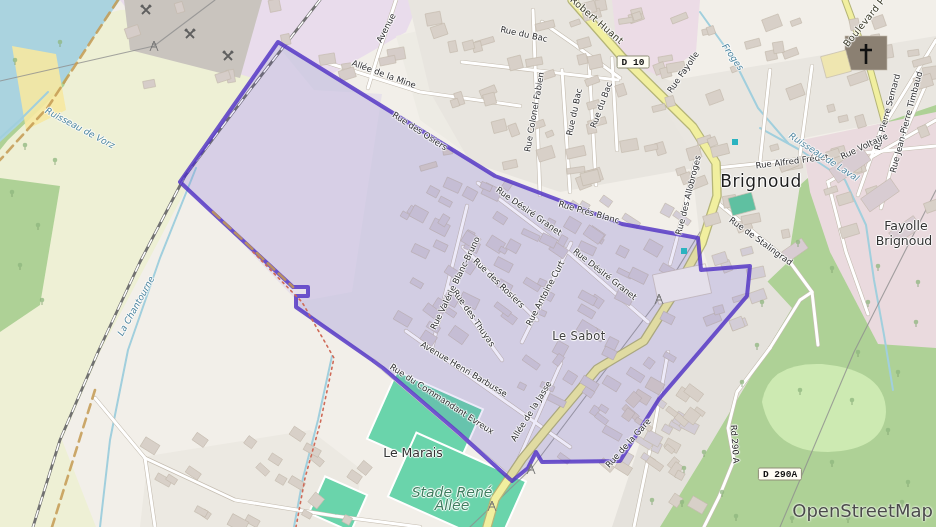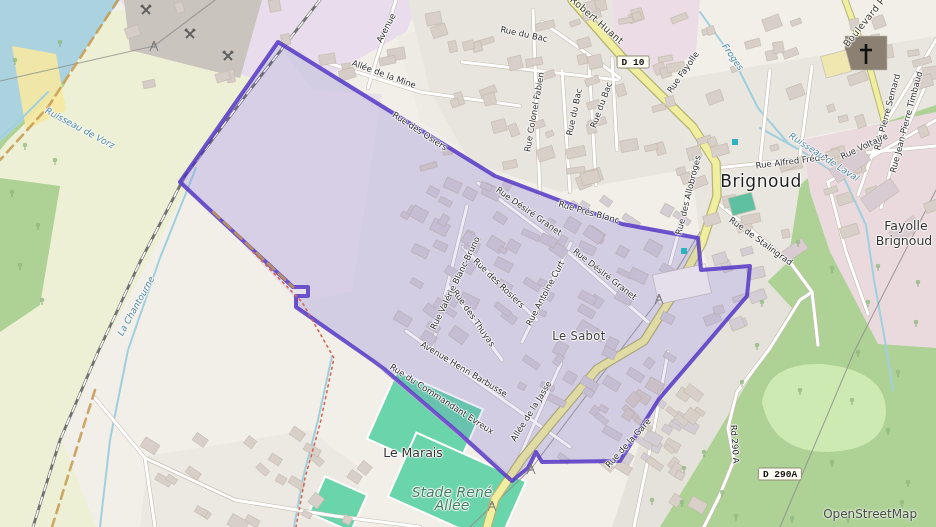--- a/index.html
+++ b/index.html
@@ -13,21 +13,21 @@
   .stl{font-size:9.5px;color:#3a3a28;letter-spacing:.3px;}
   .wt {font-size:9px;font-style:italic;color:#4e86a0;}
   .pl {font-size:17px;color:#1d1d1d;letter-spacing:.6px;}
   .pls{font-size:11.5px;color:#3f3f3f;letter-spacing:.4px;}
   .pla{font-size:12.5px;color:#333;}
   .sp {font-size:14px;font-style:italic;color:#3e7d5e;}
   .rd {font-size:8.5px;color:#222;}
   .shield{position:absolute;transform:translate(-50%,-50%);background:#fffdf4;
        border:1px solid #8f8f78;border-radius:2px;padding:0px 4px;
        font-size:9.5px;font-weight:bold;color:#111;font-family:Liberation Mono, monospace;}
-  .attribution{position:absolute;right:19px;bottom:6px;font-size:12px;color:#4a4a4a;
+  .attribution{position:absolute;right:3px;bottom:6px;font-size:18px;color:#4a4a4a;
        text-shadow:0 0 2px #fff,0 0 3px #fff;cursor:pointer;}
 </style>
 </head>
 <body>
 
 <div id="map">
   <svg id="geo" width="936" height="527" viewBox="0 0 936 527">
       <rect width="936" height="527" fill="#f2efe9"></rect>
       <polygon points="0,42 120,10 318,0 338,0 193,176 100,352 62,440 96,527 0,527" fill="#eef0d5"></polygon>
       <polygon points="0,30 98,6 64,86 8,140 0,150" fill="#aed196"></polygon>

